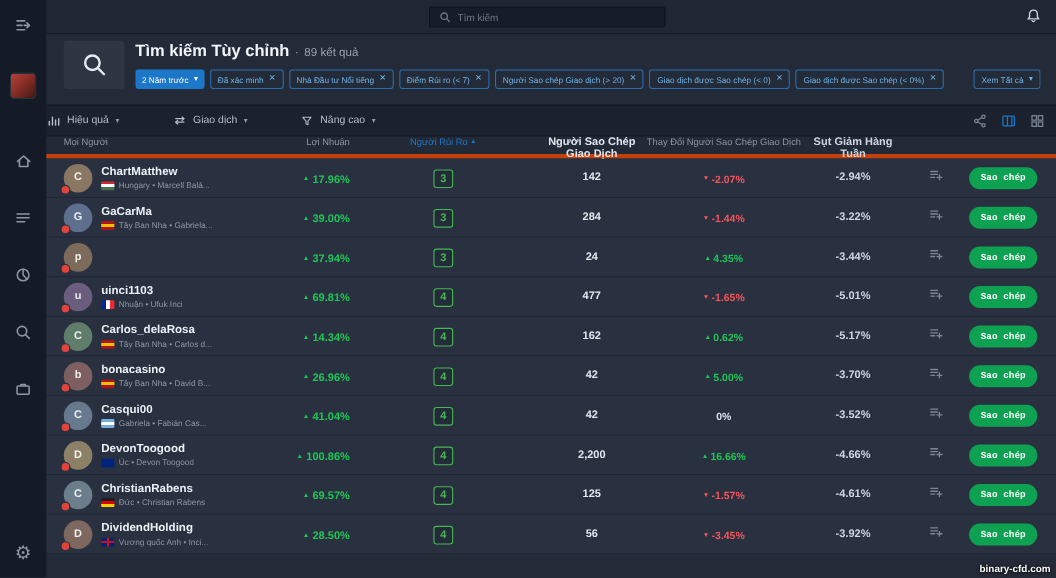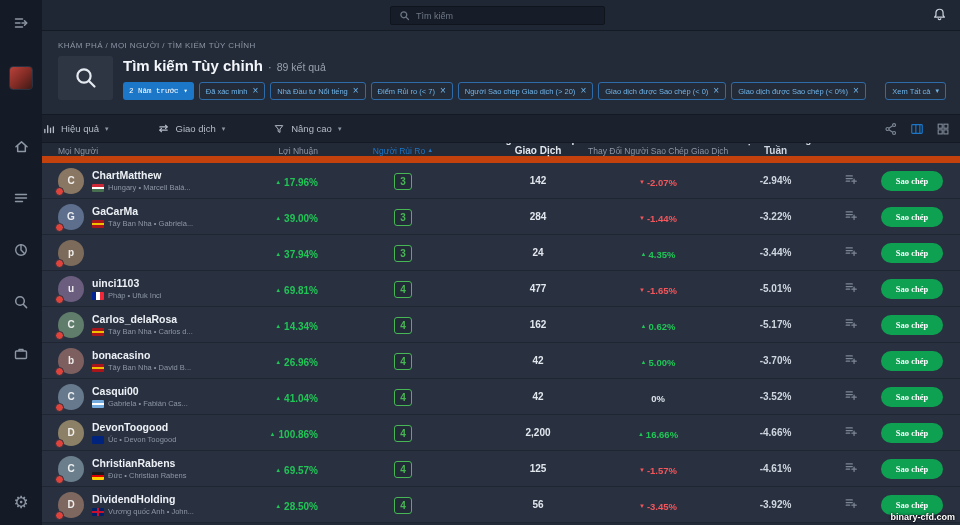--- a/index.html
+++ b/index.html
@@ -40,40 +40,40 @@
   .head-right { flex:1; min-width:0; }
   .title-line { display:flex; align-items:baseline; gap:5px; margin-top:1px; }
   .title-line h1 { font-size:15px; font-weight:bold; color:#f2f5f9; }
   .title-dot { color:#97a0ae; font-size:11px; }
   .results { font-size:10.5px; color:#97a0ae; }
 
   .chips { display:flex; align-items:center; gap:5px; margin-top:8px; overflow:hidden; }
   .chip-list { display:flex; gap:5px; flex:none; }
   .chip { height:18px; flex:none; display:inline-flex; align-items:center; gap:5px;
           padding:0 6px; border-radius:3px; font-size:7.5px; white-space:nowrap; cursor:pointer; }
-  .chip.solid { background:var(--accent,#1c77c9); color:#fff;font-family:Liberation Mono, monospace; }
+  .chip.solid { background:var(--accent,#1c77c9); color:#fff; }
   .chip.outline { border:1px solid #2e6ba8; color:#6fb3e8; }
   .chip .chev { font-size:7px; }
   .chip .chip-x { font-size:10px; line-height:1; }
   .view-all { margin-left:auto; flex:none; }
 
   
   .toolbar { margin-top:14px; height:29px; flex:none; background:#1b222e;
              border-top:1px solid #141a24; border-bottom:1px solid #141a24;
              display:flex; align-items:center; position:relative; }
   .tool-group { display:flex; gap:48px; margin-right:90px; }
   .tool-item { display:flex; align-items:center; gap:6px; color:#b6bdc9; font-size:9.5px; cursor:pointer; }
   .tool-item .chev { color:#8d96a5; font-size:7px; }
   .view-icons { position:absolute; right:10px; display:flex; gap:12px; align-items:center; }
   .view-icons .v-icon { color:#7d8694; cursor:pointer; display:flex; }
   .view-icons .active { color:var(--accent,#1c77c9); }
 
   
-  .thead { display:flex; align-items:flex-end; height:20px; flex:none; background:#222937;
-           font-size:8.5px; color:#8d96a5; padding:0 14px 0 16px; border-bottom:7px solid #c2410c; }
+  .thead { display:flex; align-items:flex-start; height:20px; flex:none; background:#222937;
+           font-size:8.5px; color:#8d96a5; padding:0 14px 0 16px; border-bottom:4px solid #c2410c; }
   .c-people { width:160px; flex:none; }
   .c-gain { width:100px; flex:none; text-align:right; }
   .c-risk { width:170px; flex:none; text-align:center; }
   .c-copiers { width:100px; flex:none; text-align:center; }
   .c-change { width:140px; flex:none; text-align:center; overflow:hidden; white-space:nowrap; }
   .c-dd { width:95px; flex:none; text-align:center; }
   .c-watch { width:55px; flex:none; text-align:center; }
   .c-btn { width:68px; flex:none; text-align:center; }
   .hc-risk { color:var(--accent,#4a9fe8); cursor:pointer; }
   .sort { font-size:6px; margin-left:2px; vertical-align:2px; }
@@ -110,21 +110,21 @@
   .change.up { color:var(--positive,#1fc656); }
   .change.down { color:var(--negative,#f4565c); }
   .change.flat { color:var(--neutral,#dbe1ea); }
   .change.up::before { content:"▲"; font-size:6px; margin-right:2px; vertical-align:1.5px; }
   .change.down::before { content:"▼"; font-size:6px; margin-right:2px; vertical-align:1.5px; }
   .c-dd { font-size:10px; font-weight:bold; color:#cfd6e0; }
 
   .watch-btn { color:#7d8694; cursor:pointer; display:inline-flex; }
   .copy-btn { width:62px; height:20px; border:none; border-radius:10px; cursor:pointer;
               background:var(--copybtn,#0ea152); color:#fff; font-size:8.5px; font-weight:bold;
-              font-family:Liberation Serif, serif; }
+              font-family:Liberation Mono, monospace; }
 
   .watermark { position:absolute; right:5px; bottom:3px; z-index:5; font-size:9px; font-weight:bold;
                color:#fff; text-shadow:0 0 3px #000, 0 0 1px #000; }
 
   svg { display:block; }
 </style>
 </head>
 <body>
 
 <div class="app">
@@ -183,21 +183,20 @@
         <input type="text" placeholder="Tìm kiếm" style="">
       </div>
       <div class="bell">
         <svg width="15" height="15" viewBox="0 0 16 16" fill="none" stroke="currentColor" stroke-width="1.3" stroke-linecap="round" stroke-linejoin="round">
           <path d="M8 2.4c2.2 0 3.8 1.6 3.8 3.8V9l1.4 1.9H2.8L4.2 9V6.2C4.2 4 5.8 2.4 8 2.4z"></path>
           <path d="M6.6 12.5a1.5 1.5 0 0 0 2.8 0"></path>
         </svg>
       </div>
     </header>
 
-    <div class="breadcrumb">KHÁM PHÁ / MỌI NGƯỜI / TÌM KIẾM TÙY CHỈNH</div>
 
     <div class="page-head">
       <div class="big-search">
         <svg width="26" height="26" viewBox="0 0 26 26" fill="none" stroke="currentColor" stroke-width="2.2" stroke-linecap="round">
           <circle cx="11" cy="11" r="6.6"></circle>
             <path d="M16 16l5.5 5.5"></path>
         </svg>
       </div>
       <div class="head-right">
         <div class="title-line">
@@ -410,21 +409,21 @@
       <div class="avatar-wrap">
         <div class="avatar" style="background: rgb(106, 93, 126);">
                 <span class="av-init">u</span>
               </div>
         <span class="badge"></span>
       </div>
       <div class="pinfo">
         <div class="pname">uinci1103</div>
         <div class="psub">
           <span class="flag" style="background: linear-gradient(to right, rgb(0, 35, 149) 0%, rgb(0, 35, 149) 33.3333%, rgb(255, 255, 255) 33.3333%, rgb(255, 255, 255) 66.6667%, rgb(237, 41, 57) 66.6667%, rgb(237, 41, 57) 100%);"></span>
-          <span class="subtxt">Pháp • Ufuk Inci</span>
+          <span class="subtxt">Nhuận • Ufuk Inci</span>
         </div>
       </div>
     </div>
     <div class="c-gain"><span class="gain">69.81%</span></div>
     <div class="c-risk"><span class="riskbox">4</span></div>
     <div class="c-copiers">477</div>
     <div class="c-change"><span class="change down">-1.65%</span></div>
     <div class="c-dd">-5.01%</div>
     <div class="c-watch">
       <span class="watch-btn">
@@ -602,21 +601,21 @@
       <div class="avatar-wrap">
         <div class="avatar" style="background: rgb(126, 103, 95);">
                 <span class="av-init">D</span>
               </div>
         <span class="badge"></span>
       </div>
       <div class="pinfo">
         <div class="pname">DividendHolding</div>
         <div class="psub">
           <span class="flag flag-uk"></span>
-          <span class="subtxt">Vương quốc Anh • John...</span>
+          <span class="subtxt">Vương quốc Anh • Inci...</span>
         </div>
       </div>
     </div>
     <div class="c-gain"><span class="gain">28.50%</span></div>
     <div class="c-risk"><span class="riskbox">4</span></div>
     <div class="c-copiers">56</div>
     <div class="c-change"><span class="change down">-3.45%</span></div>
     <div class="c-dd">-3.92%</div>
     <div class="c-watch">
       <span class="watch-btn">

